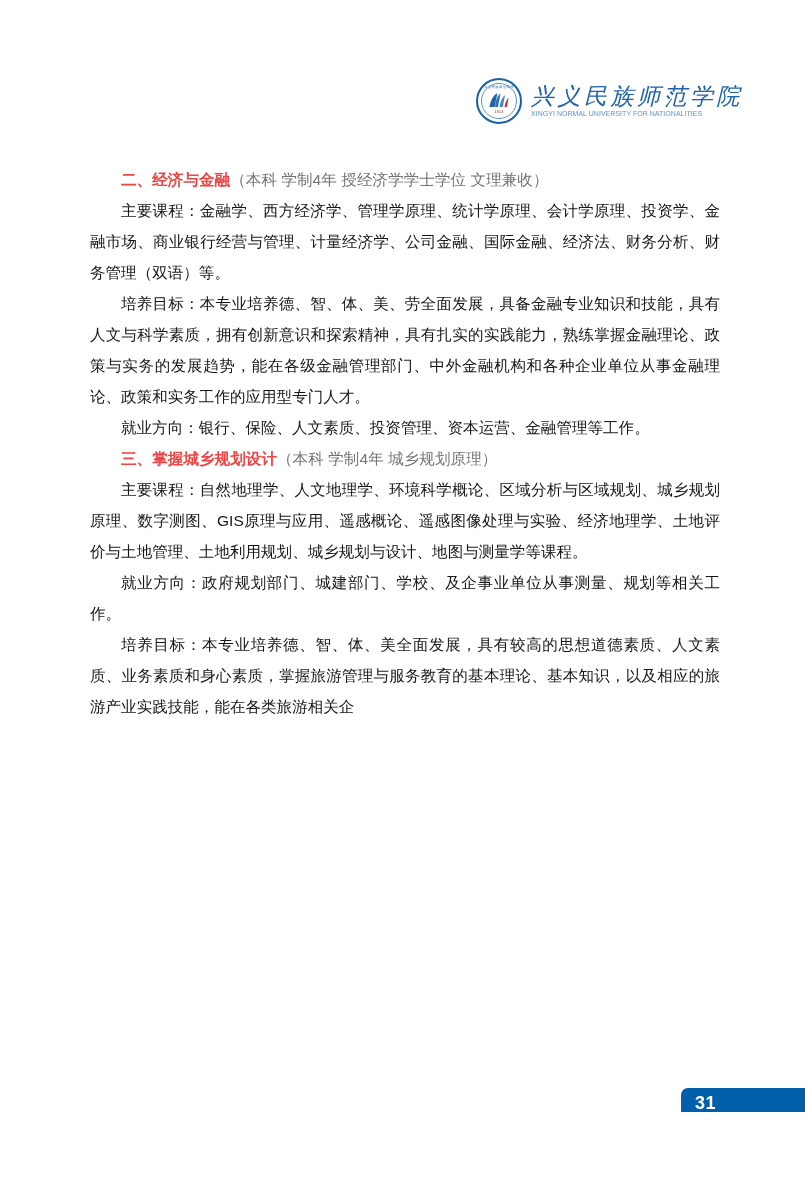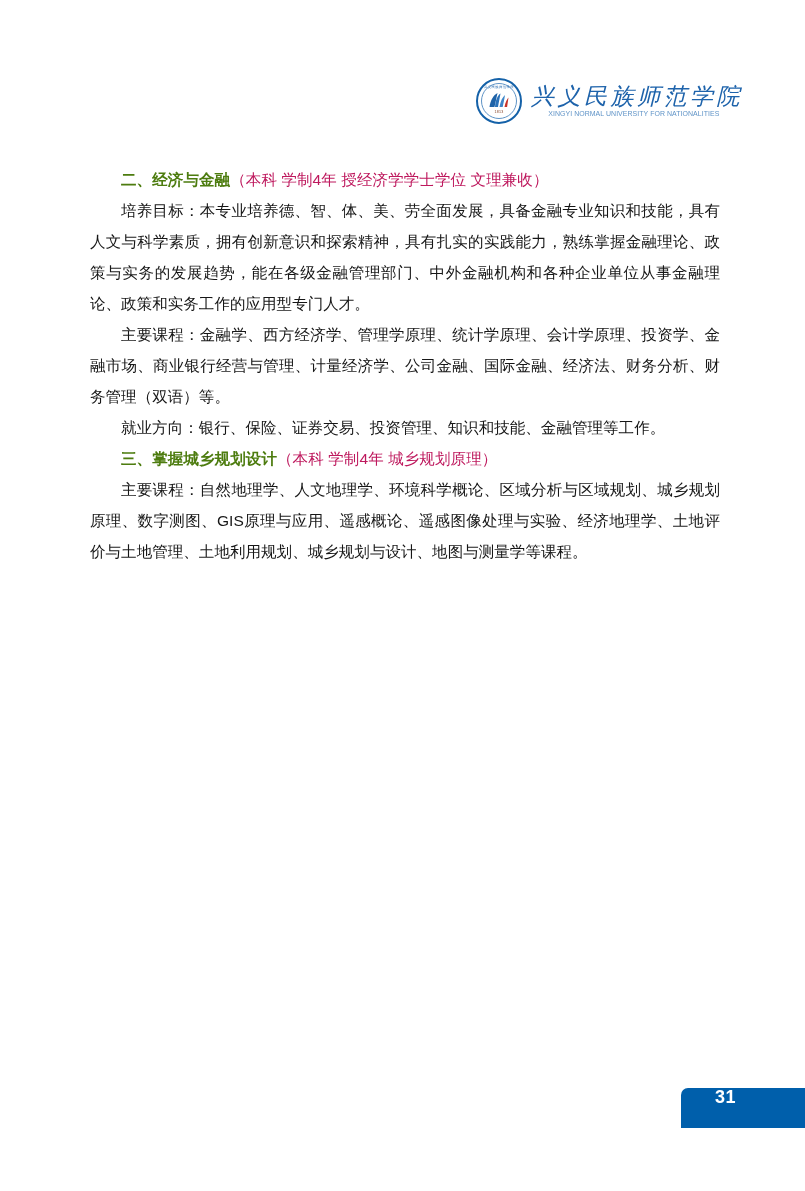--- a/index.html
+++ b/index.html
@@ -23,21 +23,20 @@
   }
 
   
   .header {
     position: absolute;
     top: 78px;
     right: 62px;
     display: flex;
     align-items: center;
     gap: 9px;
-    text-align: center;
   }
   .logo-seal {
     width: 46px;
     height: 46px;
     border-radius: 50%;
     border: 2px solid #1461a8;
     position: relative;
     box-sizing: border-box;
     background: #ffffff;
     flex: 0 0 auto;
@@ -117,52 +116,51 @@
 
   .section-heading {
     font-size: 15.5px;
     line-height: 31px;
     text-indent: 31px;
     margin: 0;
     color: #000000;
     letter-spacing: 0.1px;
   }
   .section-heading .hname {
-    color: #4d7c0f;
+    color: #ef4444;
     font-weight: bold;
   }
   .section-heading .hmeta {
-    color: #be185d;
+    color: #737373;
     font-weight: normal;
   }
 
   .para {
     font-size: 15.5px;
     line-height: 31px;
     text-indent: 31px;
     margin: 0;
     color: #161616;
     text-align: justify;
     text-justify: inter-character;
     letter-spacing: 0.05px;
   }
 
   
   .page-number-tab {
     position: absolute;
     left: 681px;
     top: 1088px;
     width: 124px;
-    height: 40px;
+    height: 24px;
     background: #005fab;
     border-top-left-radius: 7px;
     box-sizing: border-box;
     display: flex;
-    align-items: flex-start;
-    padding-left: 20px;
+    align-items: flex-end;
   }
   .page-number-tab .pn {
     color: #ffffff;
     font-size: 18px;
     font-weight: bold;
     margin-left: 14px;
     line-height: 1;
     letter-spacing: 0.5px;
   }
 </style>
@@ -185,27 +183,29 @@
     </div>
     <div class="logo-words">
       <div class="logo-cn">兴义民族师范学院</div>
       <div class="logo-en">XINGYI NORMAL UNIVERSITY FOR NATIONALITIES</div>
     </div>
   </div>
 
   <div class="content">
 
     <p class="section-heading"><span class="hname">二、经济与金融</span><span class="hmeta">（本科  学制4年 授经济学学士学位 文理兼收）</span></p>
+    <p class="para">主要课程：金融学、西方经济学、管理学原理、统计学原理、会计学原理、投资学、金融市场、商业银行经营与管理、计量经济学、公司金融、国际金融、经济法、财务分析、财务管理（双语）等。</p>
     <p class="para">培养目标：本专业培养德、智、体、美、劳全面发展，具备金融专业知识和技能，具有人文与科学素质，拥有创新意识和探索精神，具有扎实的实践能力，熟练掌握金融理论、政策与实务的发展趋势，能在各级金融管理部门、中外金融机构和各种企业单位从事金融理论、政策和实务工作的应用型专门人才。</p>
-    <p class="para">主要课程：金融学、西方经济学、管理学原理、统计学原理、会计学原理、投资学、金融市场、商业银行经营与管理、计量经济学、公司金融、国际金融、经济法、财务分析、财务管理（双语）等。</p>
-    <p class="para">就业方向：银行、保险、证券交易、投资管理、知识和技能、金融管理等工作。</p>
+    <p class="para">就业方向：银行、保险、人文素质、投资管理、资本运营、金融管理等工作。</p>
 
     <p class="section-heading"><span class="hname">三、掌握城乡规划设计</span><span class="hmeta">（本科  学制4年  城乡规划原理）</span></p>
     <p class="para">主要课程：自然地理学、人文地理学、环境科学概论、区域分析与区域规划、城乡规划原理、数字测图、GIS原理与应用、遥感概论、遥感图像处理与实验、经济地理学、土地评价与土地管理、土地利用规划、城乡规划与设计、地图与测量学等课程。</p>
-
+    <p class="para">就业方向：政府规划部门、城建部门、学校、及企事业单位从事测量、规划等相关工作。</p>
+
+    <p class="para">培养目标：本专业培养德、智、体、美全面发展，具有较高的思想道德素质、人文素质、业务素质和身心素质，掌握旅游管理与服务教育的基本理论、基本知识，以及相应的旅游产业实践技能，能在各类旅游相关企</p>
 
   </div>
 
   <div class="page-number-tab">
     <span class="pn">31</span>
   </div>
 
 </div>
 
 </body></html>

